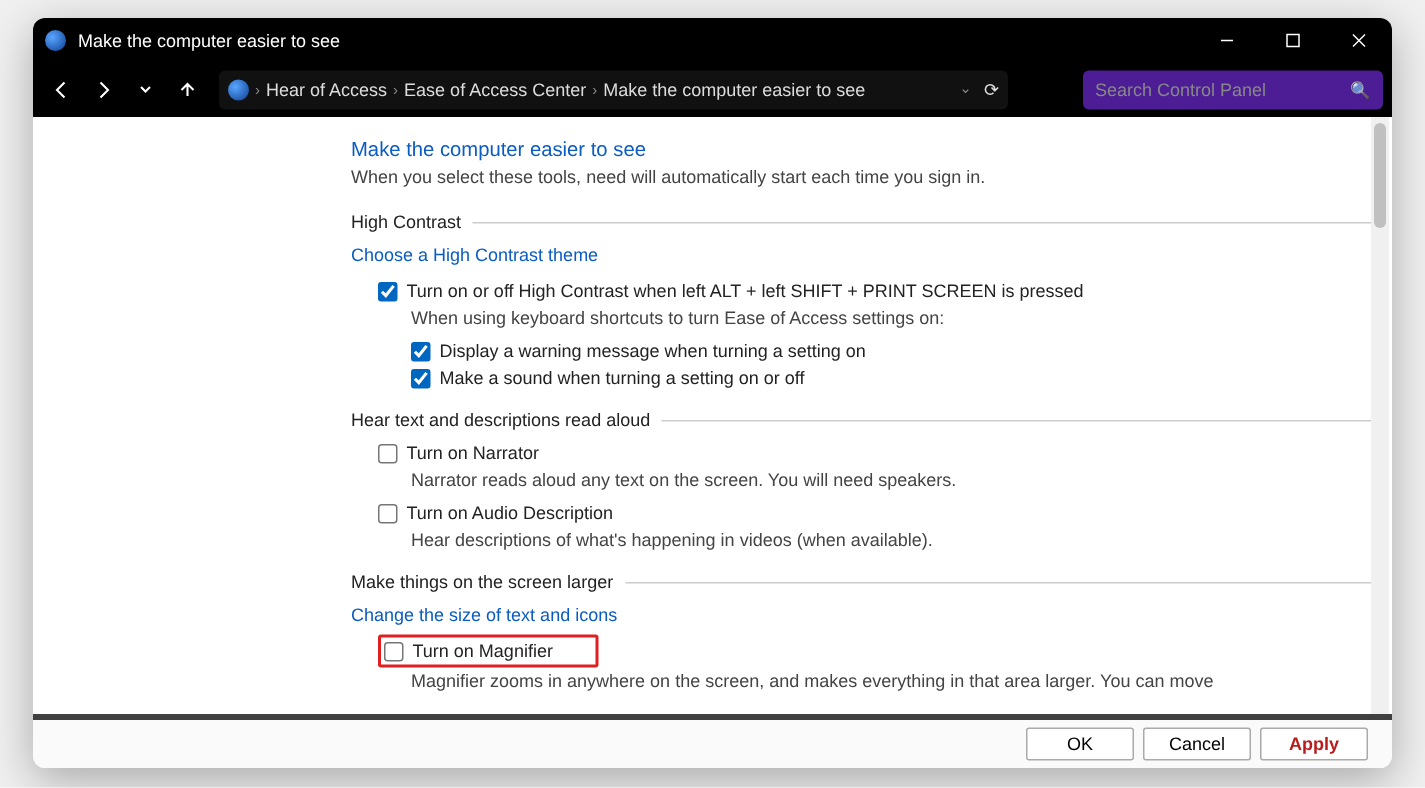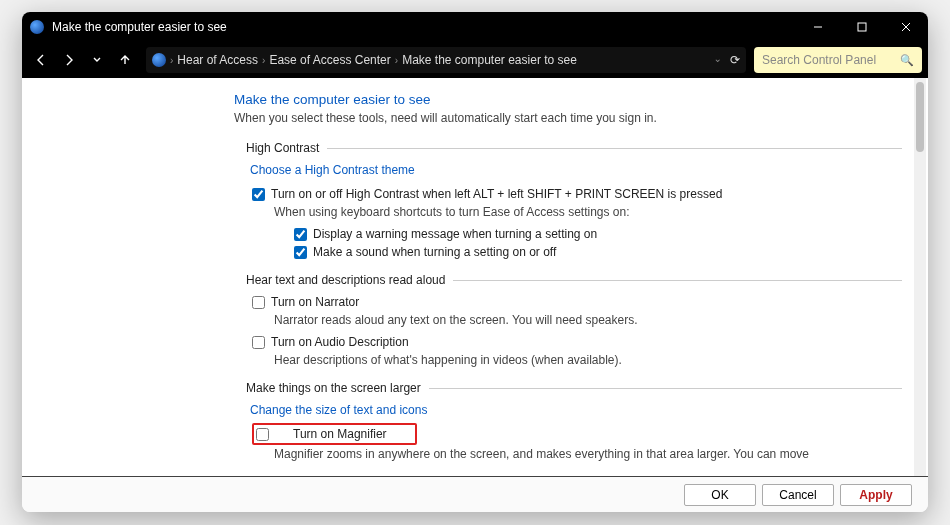--- a/index.html
+++ b/index.html
@@ -14,35 +14,35 @@
   .titlebar .caption-controls { margin-left: auto; display: flex; }
   .titlebar .cap-btn { width: 44px; height: 30px; display: flex; align-items: center; justify-content: center; color: #fff; }
   .cap-btn svg { stroke: #fff; stroke-width: 1; }
   .navbar { height: 36px; background: #000; color: #ddd; display: flex; align-items: center; padding: 0 6px; gap: 2px; font-size: 12px; }
   .nav-arrow { width: 26px; height: 26px; display: flex; align-items:center; justify-content:center; }
   .nav-arrow svg { stroke: #fff; stroke-width: 1.4; fill: none; }
   .addr { flex: 1; height: 26px; background: #111; border-radius: 4px; display: flex; align-items: center; padding: 0 6px; margin: 0 6px; color: #ddd; gap: 4px; overflow: hidden; }
   .addr .cp-icon { width: 14px; height: 14px; border-radius: 50%; background: radial-gradient(circle at 35% 35%, #5aa6ff, #0a3d91); flex-shrink:0; }
   .addr .crumb { white-space: nowrap; overflow: hidden; text-overflow: ellipsis; }
   .addr-controls { display:flex; gap:8px; margin-left:auto; }
-  .search { width: 168px; height: 26px; background: #fef9c3; border-radius: 4px; display: flex; align-items: center; padding: 0 8px; color: #888; font-size: 12px; }
+  .search { width: 200px; height: 26px; background: #4c1d95; border-radius: 4px; display: flex; align-items: center; padding: 0 8px; color: #888; font-size: 12px; margin-left: 42px; }
   .search .s-icon { margin-left: auto; }
   .content-wrap { position: relative; flex:1; display:flex; overflow:hidden; }
   .content { position: absolute; inset:0 14px 36px 0; overflow-y: auto; padding: 14px 0 10px 212px; font-size: 12px; color: #222; }
   .content h1 { color: #0a5cc2; font-size: 13.5px; font-weight: 400; margin-bottom: 4px; }
   .content .sub { color: #444; margin-bottom: 16px; }
-  .section-label { display: flex; align-items: center; margin: 14px 12px 8px; color: #222; font-size: 12px; }
+  .section-label { display: flex; align-items: center; margin: 14px 0 8px; color: #222; font-size: 12px; }
   .section-label .line { flex:1; height:1px; background:#ccc; margin-left:8px; }
-  .link { color: #0a5cc2; text-decoration: none; margin-left: 16px; display:inline-block; margin-bottom:6px; }
+  .link { color: #0a5cc2; text-decoration: none; margin-left: 0; display:inline-block; margin-bottom:6px; }
   .chk-row { display: flex; align-items: flex-start; gap: 6px; margin: 4px 0 4px 18px; }
   .chk-row input { margin-top: 1px; width:13px; height:13px; accent-color:#0067c0; }
-  .chk-row.indent { margin-left: 60px; }
+  .chk-row.indent { margin-left: 40px; }
   .desc { margin: 2px 0 8px 40px; color:#444; }
-  .highlight { border: 2px solid #e02020; border-radius: 2px; padding: 2px 28px 2px 2px; display:inline-flex; align-items:center; gap:24px; margin-left:18px; }
-  .footer { position:absolute; bottom:0; left:0; right:0; height:36px; border-top:1px solid #404040; background:#fafafa; display:flex; align-items:center; justify-content:flex-end; gap:6px; padding:0 16px; }
+  .highlight { border: 2px solid #e02020; border-radius: 2px; padding: 2px 28px 2px 2px; display:inline-flex; align-items:center; gap:6px; margin-left:18px; }
+  .footer { position:absolute; bottom:0; left:0; right:0; height:36px; border-top:4px solid #404040; background:#fafafa; display:flex; align-items:center; justify-content:flex-end; gap:6px; padding:0 16px; }
   .footer button { min-width:72px; height:22px; font-size:12px; background:#fff; border:1px solid #aaa; border-radius:2px; }
   .footer button:disabled { color:#b91c1c;font-weight:bold; }
   .scrollbar { position:absolute; right:2px; top:0; bottom:36px; width:12px; background:#f0f0f0; }
   .thumb { position:absolute; left:2px; width:8px; top:4px; height:70px; background:#c0c0c0; border-radius:4px; }
   .chev { font-size:10px; color:#888; }
 </style>
 </head>
 <body>
 
 <div class="window">

